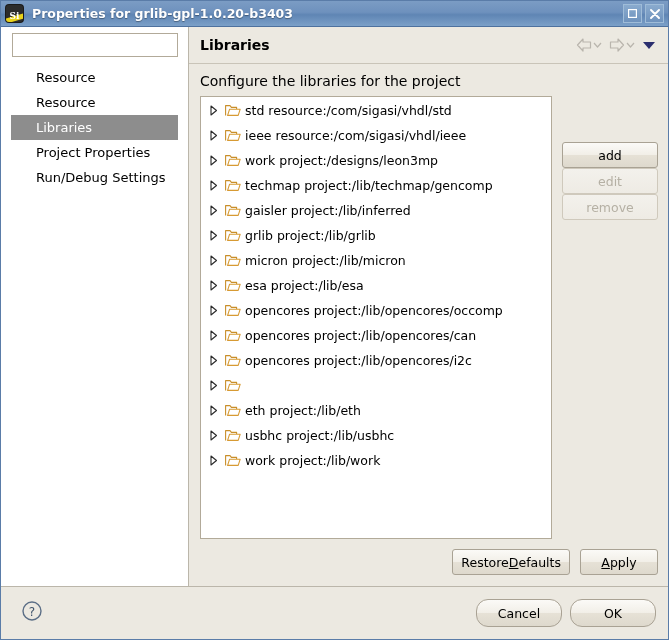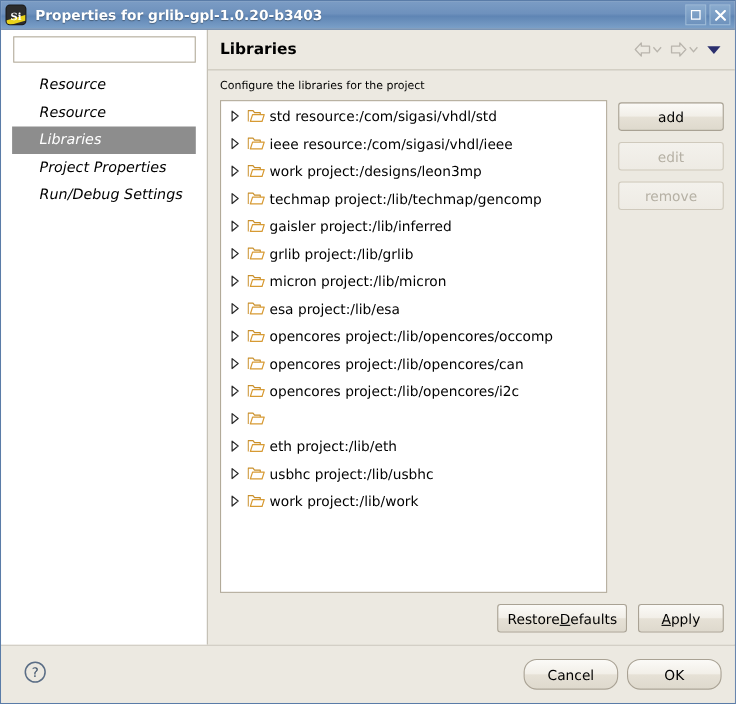--- a/index.html
+++ b/index.html
@@ -92,21 +92,20 @@
     background: #ffffff;
     font-family: "DejaVu Sans", "Liberation Sans", sans-serif;
     font-size: 12px;
     padding: 0 4px;
     color: #000000;
     outline: none;
   }
   #nav-list {
     margin-top: 8px;
     flex: 1 1 auto;
-    font-style: italic;
   }
   .nav-item {
     height: 25px;
     margin: 0 10px 0 10px;
     display: flex; align-items: center;
     padding-left: 25px;
     font-size: 13px;
     color: #000000;
     white-space: nowrap;
   }
@@ -131,21 +130,21 @@
   }
   #page-title {
     font-size: 14px; font-weight: bold; color: #000000;
     flex: 1 1 auto;
   }
   #header-tools {
     display: flex; align-items: center; gap: 7px;
   }
   .tool-group { display: flex; align-items: center; gap: 1px; }
   #page-desc {
-    font-size: 10px; color: #000000;
+    font-size: 14px; color: #000000;
     padding: 9px 0 7px 11px;
   }
   #content-row {
     flex: 1 1 auto;
     display: flex;
     min-height: 0;
     padding: 0 10px 0 11px;
     gap: 10px;
   }
   #tree-box {
@@ -169,22 +168,23 @@
     flex: 0 0 18px;
     display: flex; align-items: center; justify-content: center;
   }
   .folder {
     flex: 0 0 20px;
     display: flex; align-items: center; justify-content: center;
   }
   .tree-label { padding-left: 2px; }
   #side-buttons {
     flex: 0 0 96px;
-    display: flex; flex-direction: column; gap: 10px;
+    display: flex; flex-direction: column; gap: 0;
     padding-top: 2px;
+    margin-top: 44px;
   }
   
   .btn {
     box-sizing: border-box;
     height: 26px;
     border: 1px solid #a9a294;
     border-radius: 3px;
     background: linear-gradient(to bottom, #fbfaf7 0%, #f2efe8 48%, #e6e1d6 52%, #ded9cd 100%);
     font-family: "DejaVu Sans", "Liberation Sans", sans-serif;
     font-size: 12.5px;

